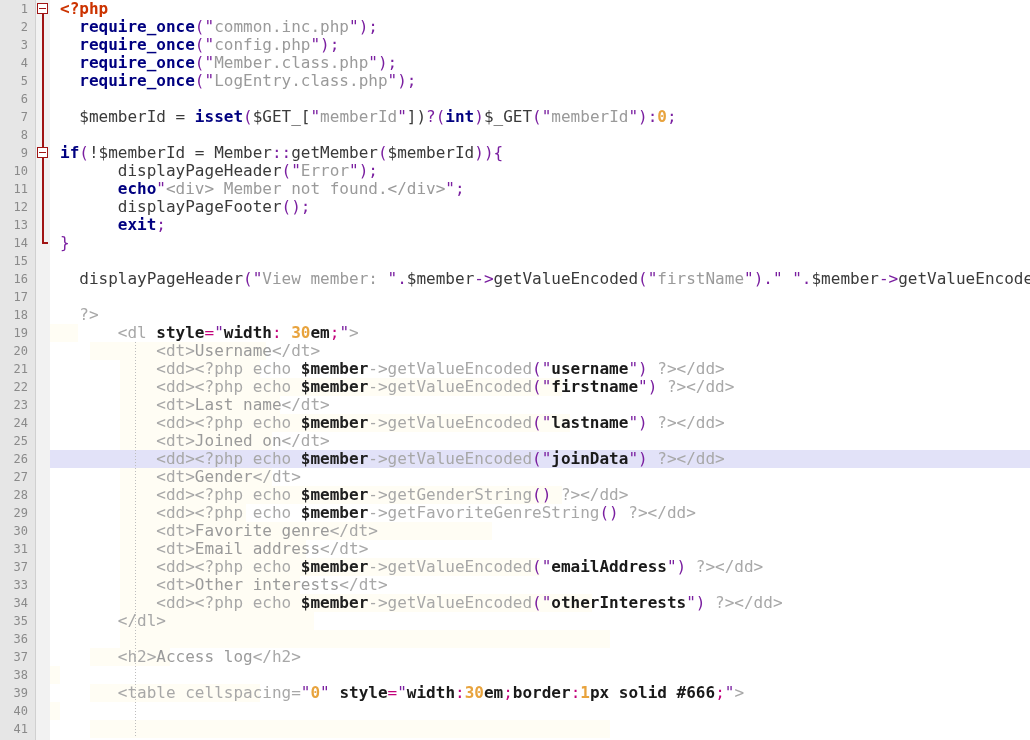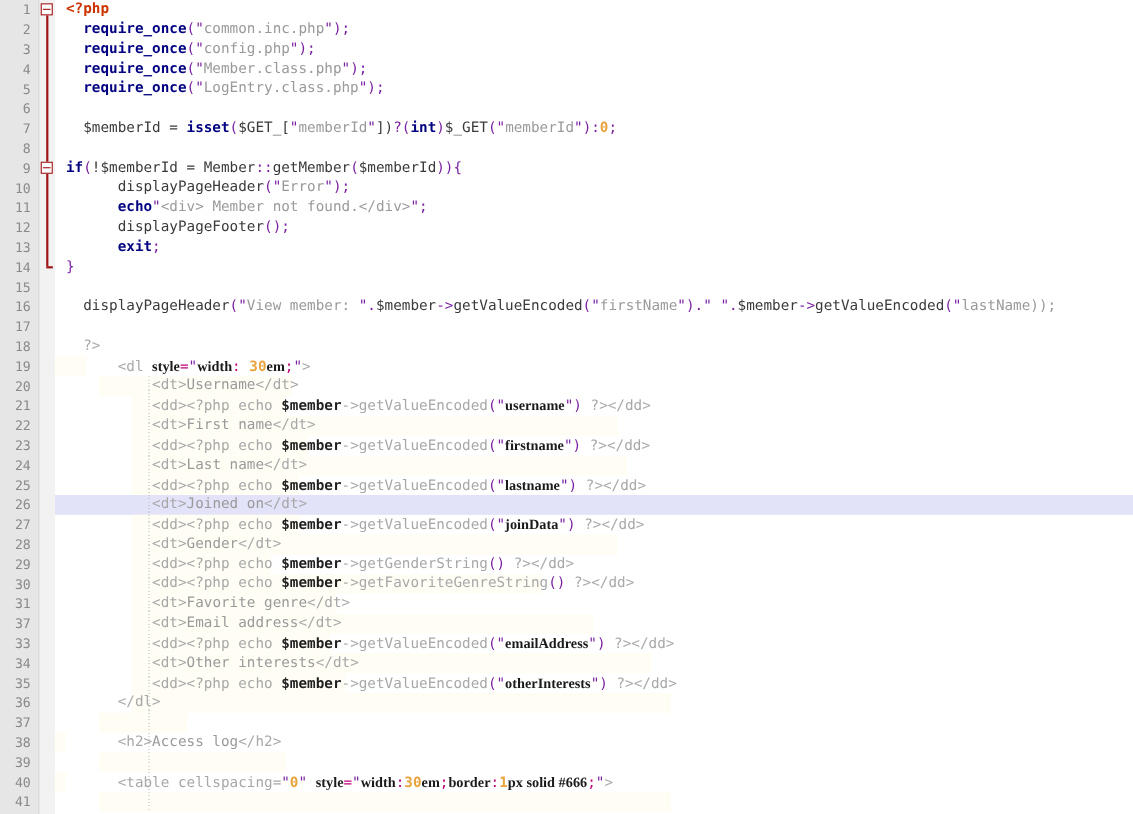--- a/index.html
+++ b/index.html
@@ -55,21 +55,21 @@
   }
   
   .codewrap{
     position:relative;flex:1 1 auto;height:740px;overflow:hidden;
     background:#ffffff;
   }
   .rowbg{position:absolute;left:0;right:0;height:18px;}
   .row{
     position:relative;height:18px;line-height:18px;
     white-space:pre;
-    font-size:13px;
+    font-size:16px;
     font-family:"DejaVu Sans Mono","Liberation Mono",monospace;
     color:#404040;
     padding-left:10px;
     box-sizing:border-box;
     z-index:2;
   }
   .indentguide{
     position:absolute;width:1px;
     background:repeating-linear-gradient(to bottom,#bdbdbd 0px,#bdbdbd 1px,transparent 1px,transparent 3px);
     z-index:1;
@@ -78,21 +78,21 @@
   .kw      {color:#000080;font-weight:bold;}   
   .phptag  {color:#cc3300;font-weight:bold;}   
   .str     {color:#9a9a9a;}                    
   .strq    {color:#7a1fa0;}                    
   .pun     {color:#7a1fa0;}                    
   .num     {color:#e8a33d;font-weight:bold;}                    
   .var     {color:#202020;font-weight:bold;}   
   .plain   {color:#3a3a3a;text-align:right;}
   .htag    {color:#a8a8a8;}                    
   .htagtxt {color:#9a9a9a;}
-  .attr    {color:#1a1a1a;font-weight:bold;font-family:Liberation Serif, serif;}   
+  .attr    {color:#1a1a1a;font-weight:bold;}   
   .eq      {color:#c2007a;}                    
   .cream   {background:#fffdf4;}
   .curline {background:#e2e2f8;}
 </style>
 </head>
 <body>
 
 <div id="editor">
 
   <div class="gutter" id="gutter">
@@ -190,21 +190,20 @@
         <div class="row">      <span class="plain">displayPageFooter</span><span class="pun">();</span></div>
         <div class="row">      <span class="kw">exit</span><span class="pun">;</span></div>
         <div class="row"><span class="pun">}</span></div>
         <div class="row">&nbsp;</div>
         <div class="row">  <span class="plain">displayPageHeader</span><span class="pun">(</span><span class="strq">"</span><span class="str">View member: </span><span class="strq">"</span><span class="pun">.</span><span class="plain">$member</span><span class="pun">-&gt;</span><span class="plain">getValueEncoded</span><span class="pun">(</span><span class="strq">"</span><span class="str">firstName</span><span class="strq">"</span><span class="pun">).</span><span class="strq">"</span><span class="str"> </span><span class="strq">"</span><span class="pun">.</span><span class="plain">$member</span><span class="pun">-&gt;</span><span class="plain">getValueEncoded</span><span class="pun">(</span><span class="strq">"</span><span class="str">lastName));</span></div>
         <div class="row">&nbsp;</div>
         <div class="row">  <span class="htag">?&gt;</span></div>
         <div class="row">      <span class="htag">&lt;dl </span><span class="attr">style</span><span class="eq">=</span><span class="strq">"</span><span class="attr">width</span><span class="eq">: </span><span class="num">30</span><span class="attr">em</span><span class="eq">;</span><span class="strq">"</span><span class="htag">&gt;</span></div>
         <div class="row">          <span class="htag">&lt;dt&gt;</span><span class="htagtxt">Username</span><span class="htag">&lt;/dt&gt;</span></div>
         <div class="row">          <span class="htag">&lt;dd&gt;&lt;?php echo </span><span class="var">$member</span><span class="htag">-&gt;getValueEncoded</span><span class="pun">(</span><span class="strq">"</span><span class="attr">username</span><span class="strq">"</span><span class="pun">)</span><span class="htag"> ?&gt;&lt;/dd&gt;</span></div>
-        <div class="row">          <span class="htag">&lt;dt&gt;</span><span class="htagtxt">First name</span><span class="htag">&lt;/dt&gt;</span></div>
         <div class="row">          <span class="htag">&lt;dd&gt;&lt;?php echo </span><span class="var">$member</span><span class="htag">-&gt;getValueEncoded</span><span class="pun">(</span><span class="strq">"</span><span class="attr">firstname</span><span class="strq">"</span><span class="pun">)</span><span class="htag"> ?&gt;&lt;/dd&gt;</span></div>
         <div class="row">          <span class="htag">&lt;dt&gt;</span><span class="htagtxt">Last name</span><span class="htag">&lt;/dt&gt;</span></div>
         <div class="row">          <span class="htag">&lt;dd&gt;&lt;?php echo </span><span class="var">$member</span><span class="htag">-&gt;getValueEncoded</span><span class="pun">(</span><span class="strq">"</span><span class="attr">lastname</span><span class="strq">"</span><span class="pun">)</span><span class="htag"> ?&gt;&lt;/dd&gt;</span></div>
         <div class="row">          <span class="htag">&lt;dt&gt;</span><span class="htagtxt">Joined on</span><span class="htag">&lt;/dt&gt;</span></div>
         <div class="row">          <span class="htag">&lt;dd&gt;&lt;?php echo </span><span class="var">$member</span><span class="htag">-&gt;getValueEncoded</span><span class="pun">(</span><span class="strq">"</span><span class="attr">joinData</span><span class="strq">"</span><span class="pun">)</span><span class="htag"> ?&gt;&lt;/dd&gt;</span></div>
         <div class="row">          <span class="htag">&lt;dt&gt;</span><span class="htagtxt">Gender</span><span class="htag">&lt;/dt&gt;</span></div>
         <div class="row">          <span class="htag">&lt;dd&gt;&lt;?php echo </span><span class="var">$member</span><span class="htag">-&gt;getGenderString</span><span class="pun">()</span><span class="htag"> ?&gt;&lt;/dd&gt;</span></div>
         <div class="row">          <span class="htag">&lt;dd&gt;&lt;?php echo </span><span class="var">$member</span><span class="htag">-&gt;getFavoriteGenreString</span><span class="pun">()</span><span class="htag"> ?&gt;&lt;/dd&gt;</span></div>
         <div class="row">          <span class="htag">&lt;dt&gt;</span><span class="htagtxt">Favorite genre</span><span class="htag">&lt;/dt&gt;</span></div>
         <div class="row">          <span class="htag">&lt;dt&gt;</span><span class="htagtxt">Email address</span><span class="htag">&lt;/dt&gt;</span></div>

